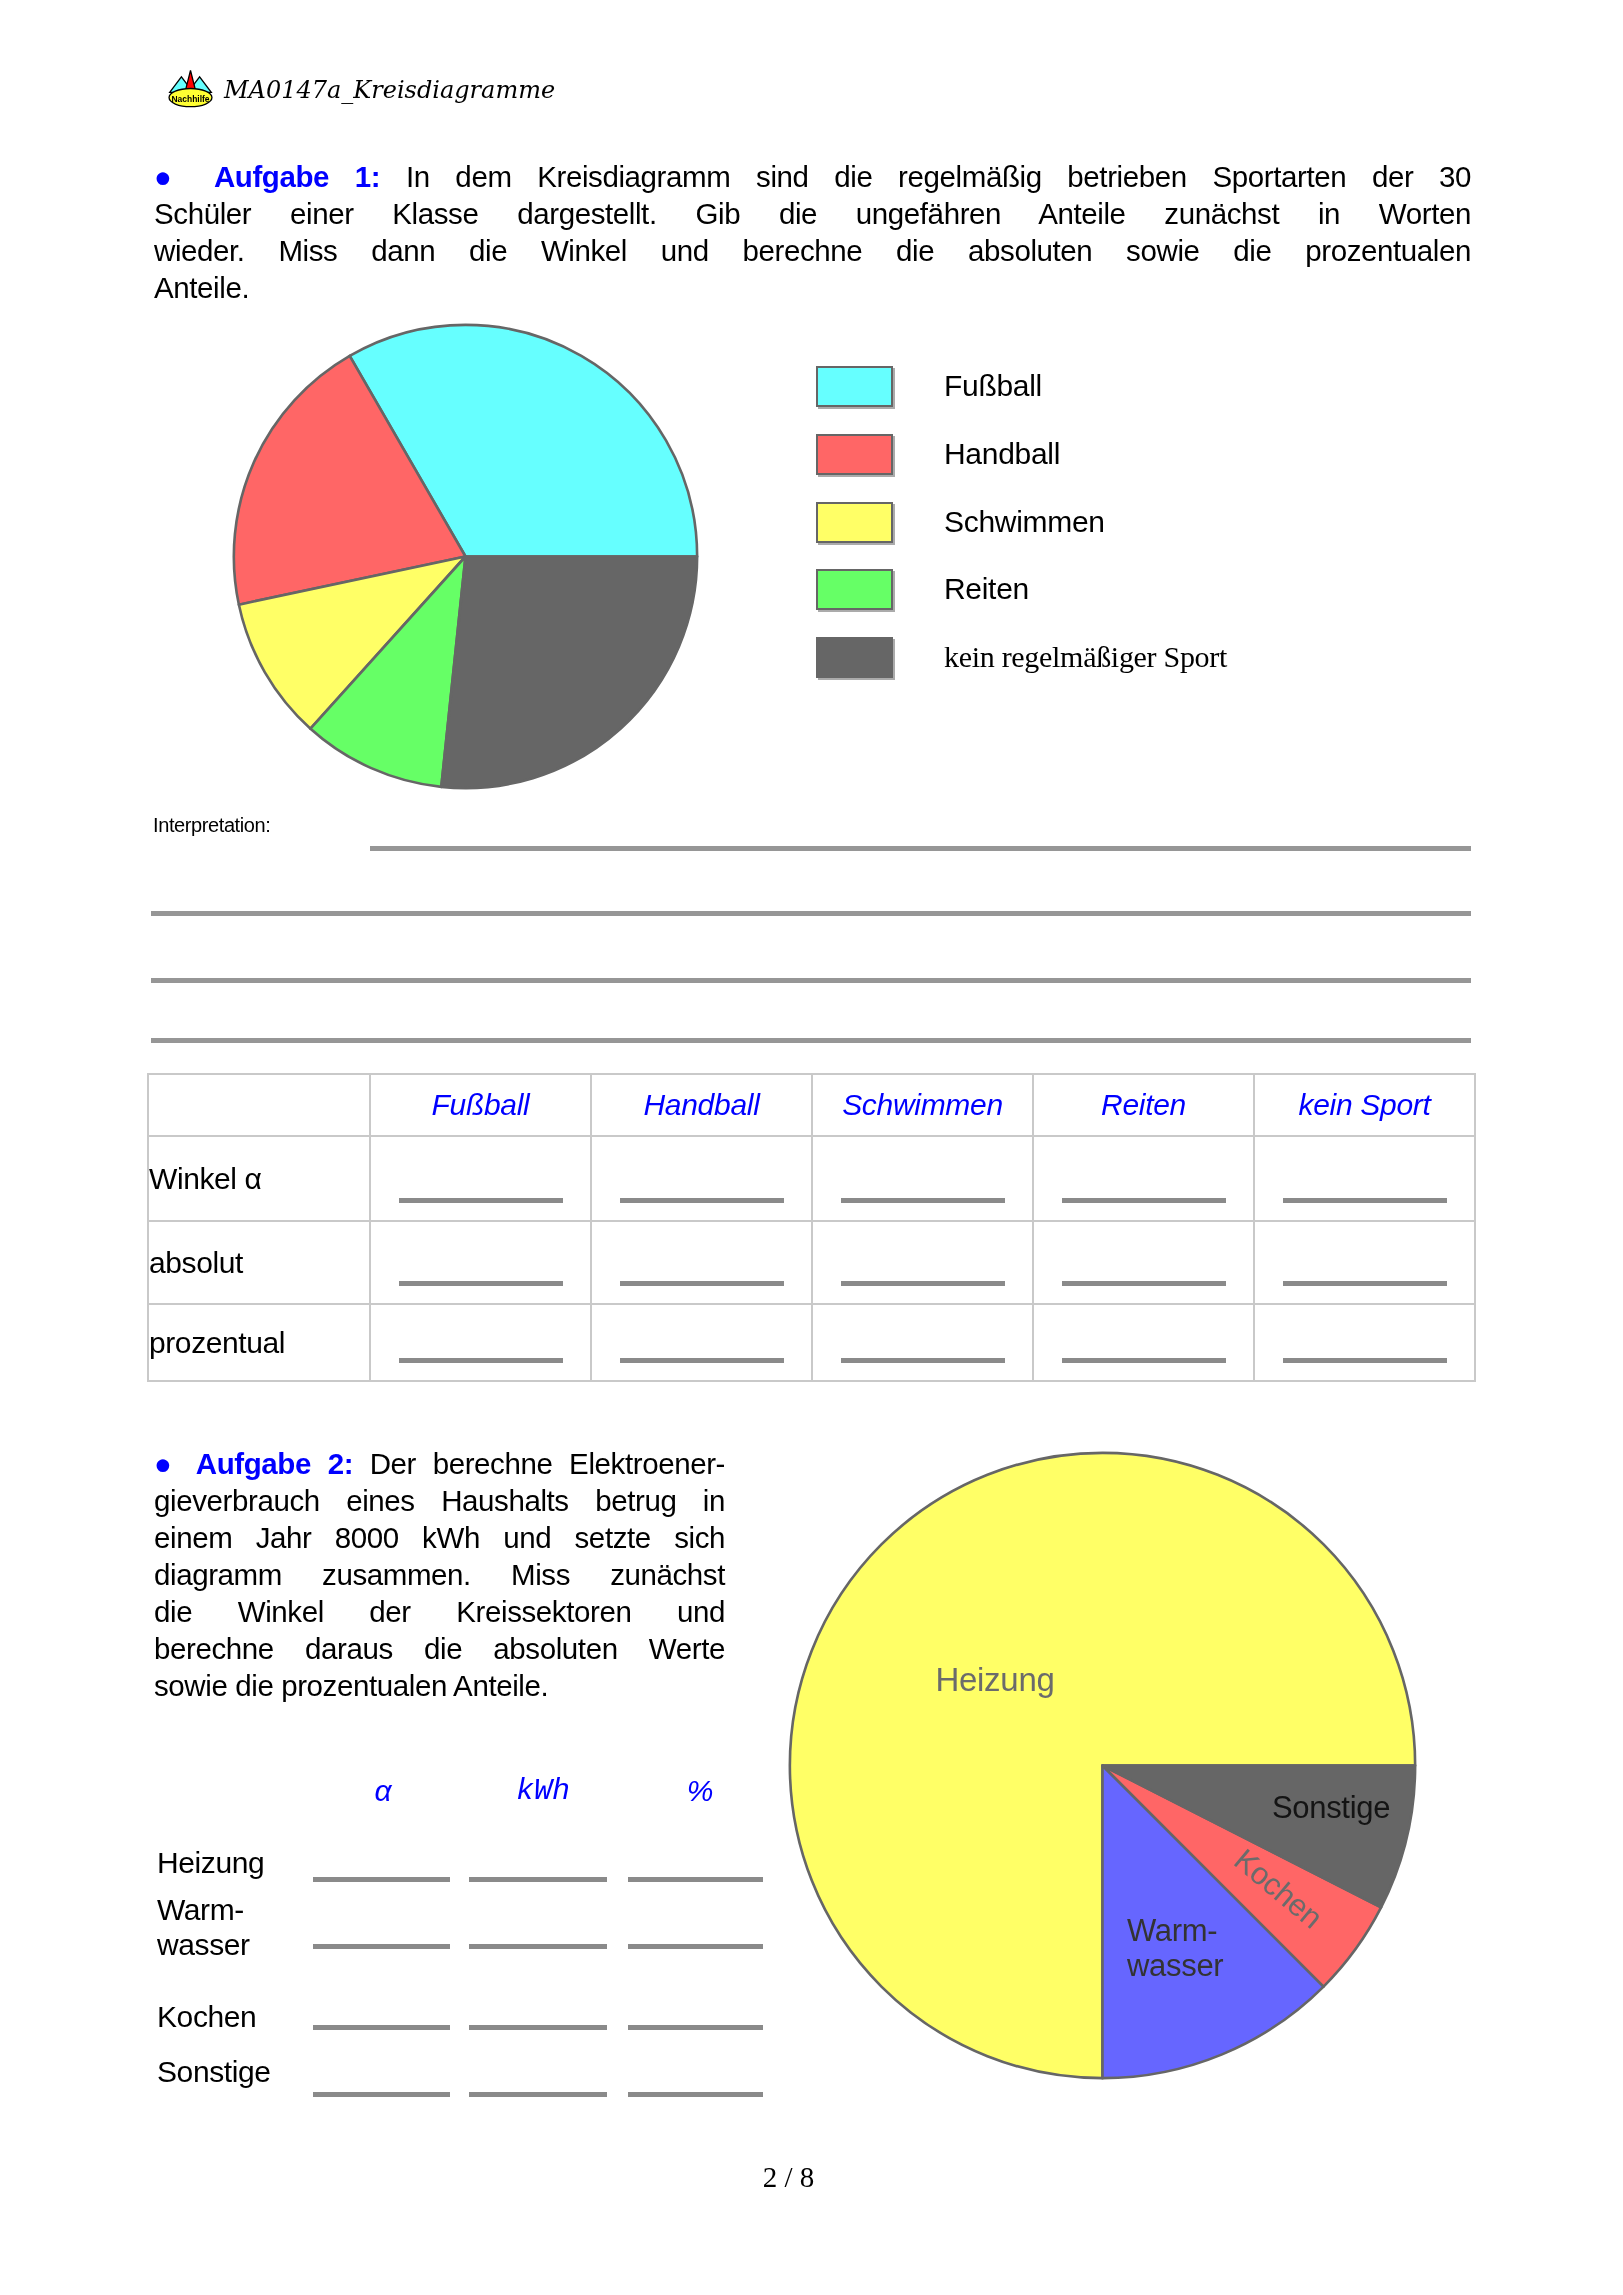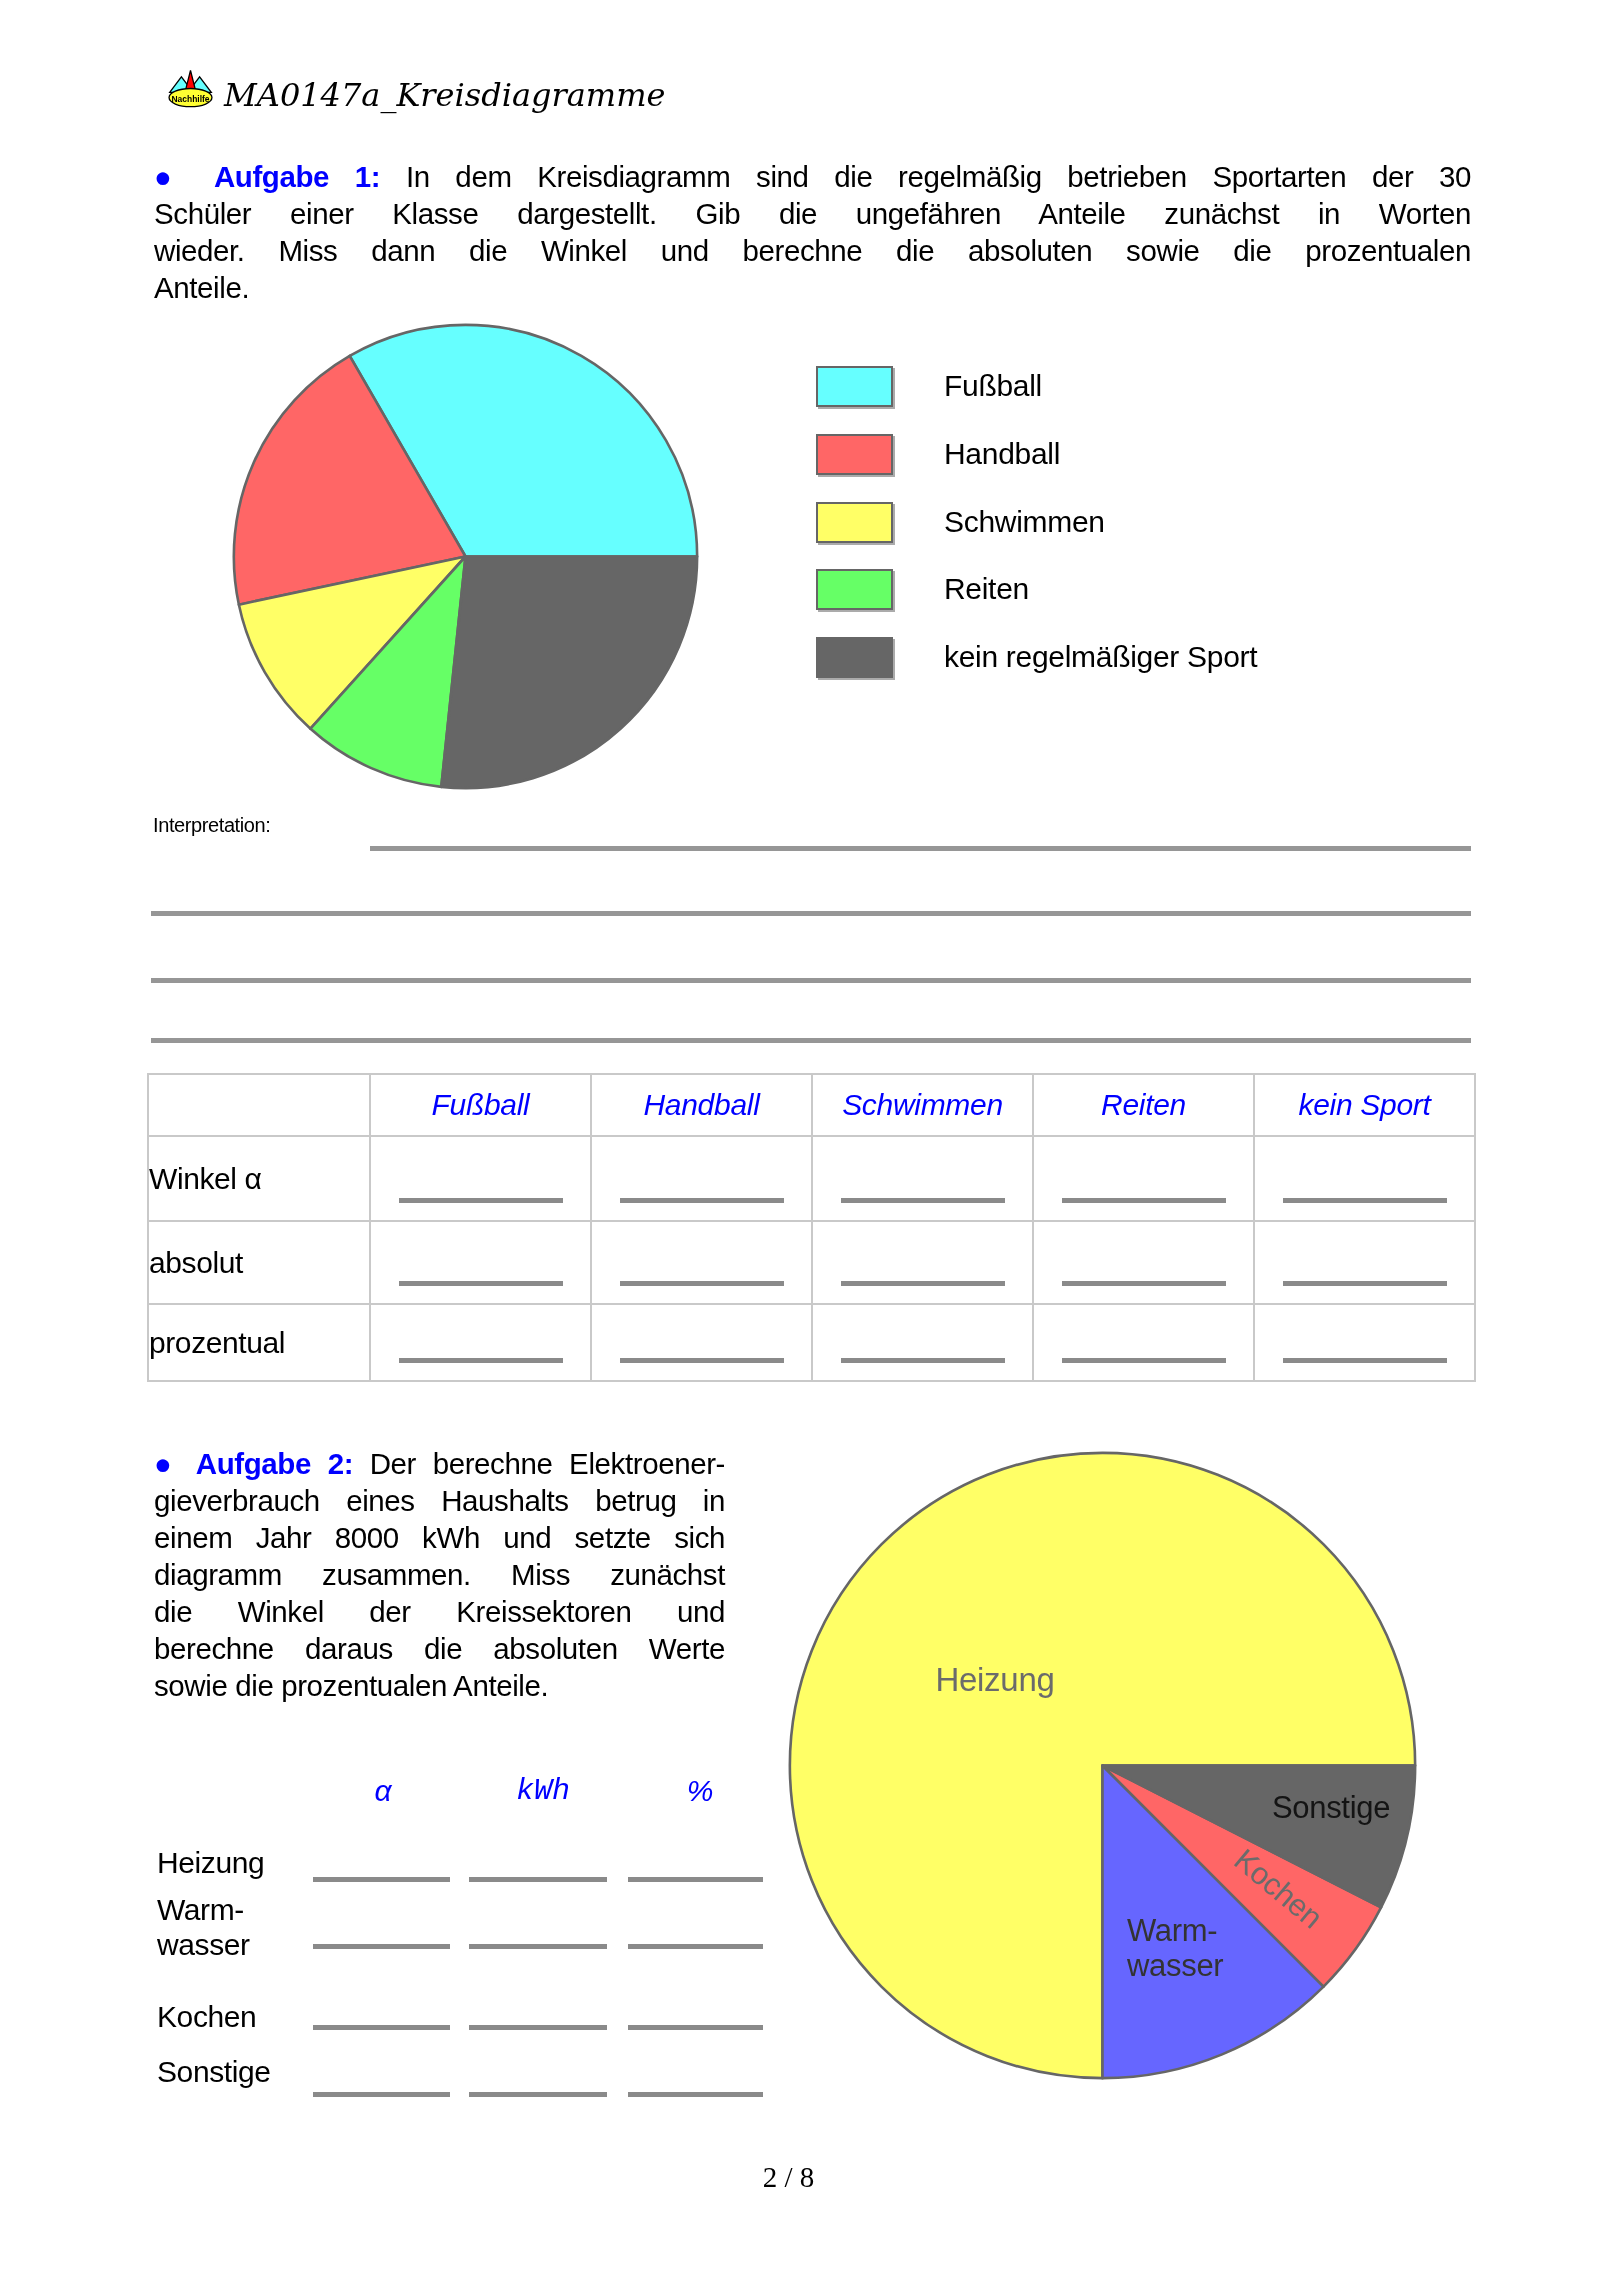--- a/index.html
+++ b/index.html
@@ -1,20 +1,20 @@
 <!DOCTYPE html>
 <html style="font-size:10.5px"><head>
 <meta charset="utf-8">
 <style>
   html,body{margin:0;padding:0;background:#e8e8e8;}
   .page{position:relative;width:1623px;height:2295px;background:#ffffff;overflow:hidden;
         font-family:"Liberation Sans", sans-serif;color:#000;}
   .abs{position:absolute;}
   
-  .doc-title{font-family:"DejaVu Serif", serif;font-style:italic;font-size:32px;color:#000;}
+  .doc-title{font-family:"DejaVu Serif", serif;font-style:italic;font-size:24px;color:#000;}
   
   .task-text{font-size:29.5px;line-height:37px;letter-spacing:-0.4px;color:#000;}
   .jl{text-align:justify;text-align-last:justify;}
   .heading{color:#0000FF;font-weight:bold;}
   
   .legend-item{position:absolute;left:0;height:42px;display:flex;align-items:center;}
   .swatch{width:73px;height:37px;border:2.6px solid #666;box-shadow:2px 2px 0 rgba(102,102,102,.55);}
   .legend-label{margin-left:51px;font-size:30px;letter-spacing:-0.3px;line-height:42px;white-space:nowrap;}
   
   .ruleline{position:absolute;height:4.6px;background:#969696;}
@@ -76,21 +76,21 @@
       <span class="legend-label">Handball</span>
     </div>
     <div class="legend-item" style="top:501px;">
       <span class="swatch" style="background-color: rgb(255, 255, 102);"></span>
       <span class="legend-label">Schwimmen</span>
     </div>
     <div class="legend-item" style="top:568px;">
       <span class="swatch" style="background-color: rgb(102, 255, 102);"></span>
       <span class="legend-label">Reiten</span>
     </div>
-    <div class="legend-item" style="top:636px;">
+    <div class="legend-item" style="top:636px;font-family:Liberation Serif, serif;">
       <span class="swatch" style="background-color: rgb(102, 102, 102);"></span>
       <span class="legend-label">kein regelmäßiger Sport</span>
     </div>
   </div>
 
   <div class="abs label-46" style="left:153px;top:814px;">Interpretation:</div>
   <div class="ruleline" style="left:370px;top:846px;width:1101px;"></div>
   <div class="ruleline" style="left:151px;top:911px;width:1320px;"></div>
   <div class="ruleline" style="left:151px;top:978px;width:1320px;"></div>
   <div class="ruleline" style="left:151px;top:1038px;width:1320px;"></div>

